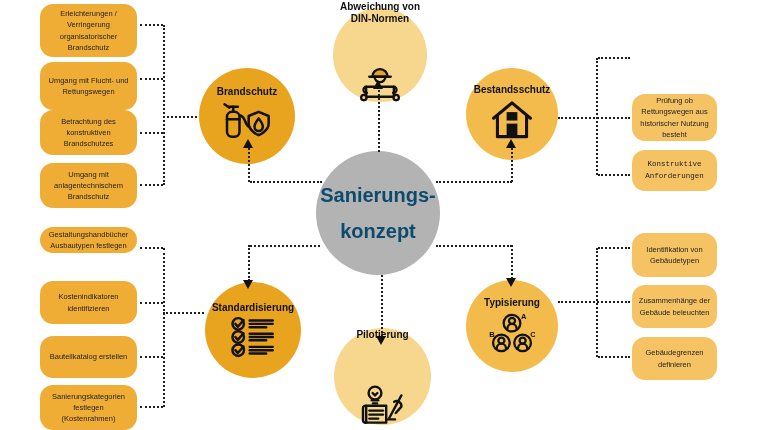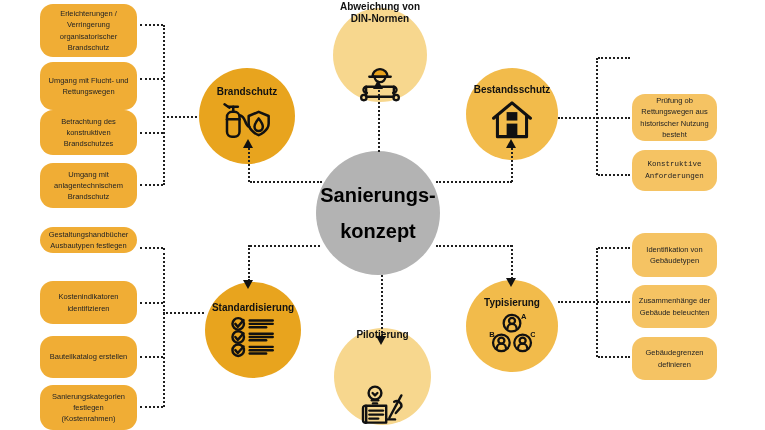--- a/index.html
+++ b/index.html
@@ -20,21 +20,21 @@
   .node{position:absolute;border-radius:50%;display:flex;flex-direction:column;align-items:center;
         justify-content:center;text-align:center;z-index:2;}
   .nlabel{font-weight:bold;font-size:10px;line-height:1.2;color:#111;}
   .n-brand{left:199px;top:68px;width:96px;height:96px;background:#E8A41E;}
   .n-din{left:333px;top:8px;width:94px;height:94px;background:#F7D78E;gap:39px;}
   .n-best{left:466px;top:68px;width:92px;height:92px;background:#F2BB4B;}
   .n-stand{left:205px;top:282px;width:96px;height:96px;background:#E8A41E;padding-top:4px;box-sizing:border-box;}
   .n-pilot{left:334px;top:328px;width:97px;height:97px;background:#F7D78E;padding-top:6px;box-sizing:border-box;gap:41px;}
   .n-typ{left:466px;top:280px;width:92px;height:92px;background:#F2BB4B;padding-top:4px;box-sizing:border-box;}
   .n-center{left:316px;top:151px;width:124px;height:124px;background:#B3B3B3;z-index:2;}
-  .ctitle{font-weight:bold;font-size:20px;line-height:36px;color:#000000;}
+  .ctitle{font-weight:bold;font-size:20px;line-height:36px;color:#0c4a6e;}
   .node svg{margin-top:2px;}
 
   
   .dh{position:absolute;height:0;border-top:2px dotted #1f1f1f;z-index:1;}
   .dv{position:absolute;width:0;border-left:2px dotted #1f1f1f;z-index:1;}
   .z3{z-index:3;}
   .arr-up{position:absolute;width:0;height:0;border-left:5px solid transparent;border-right:5px solid transparent;
           border-bottom:9px solid #111;z-index:3;}
   .arr-down{position:absolute;width:0;height:0;border-left:5px solid transparent;border-right:5px solid transparent;
           border-top:9px solid #111;z-index:3;}

